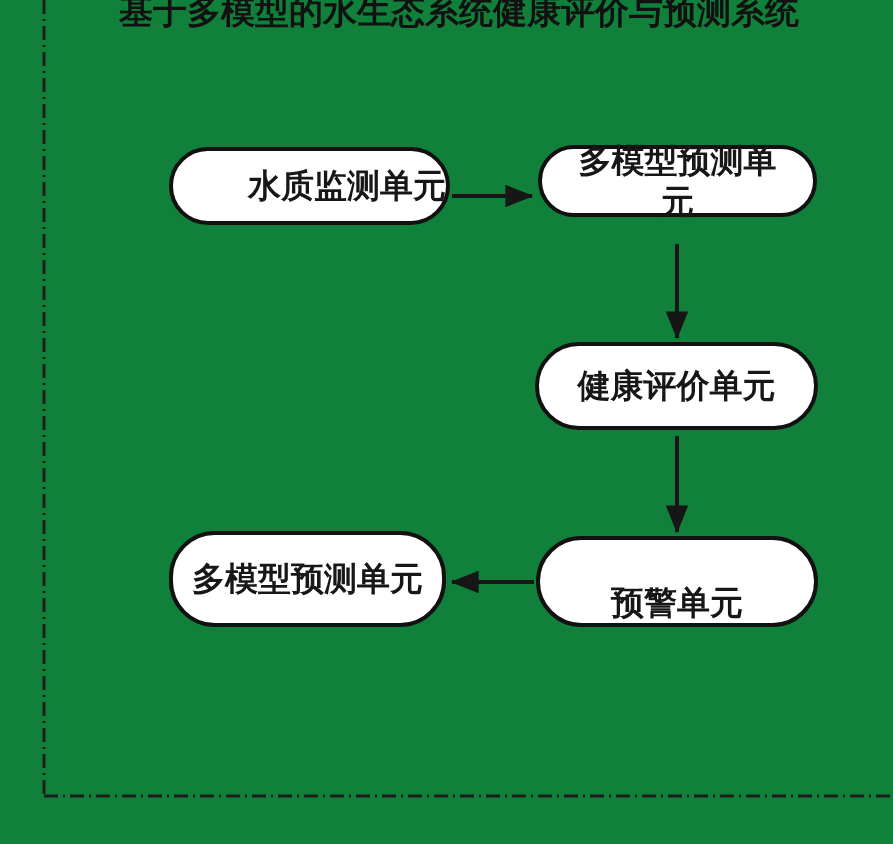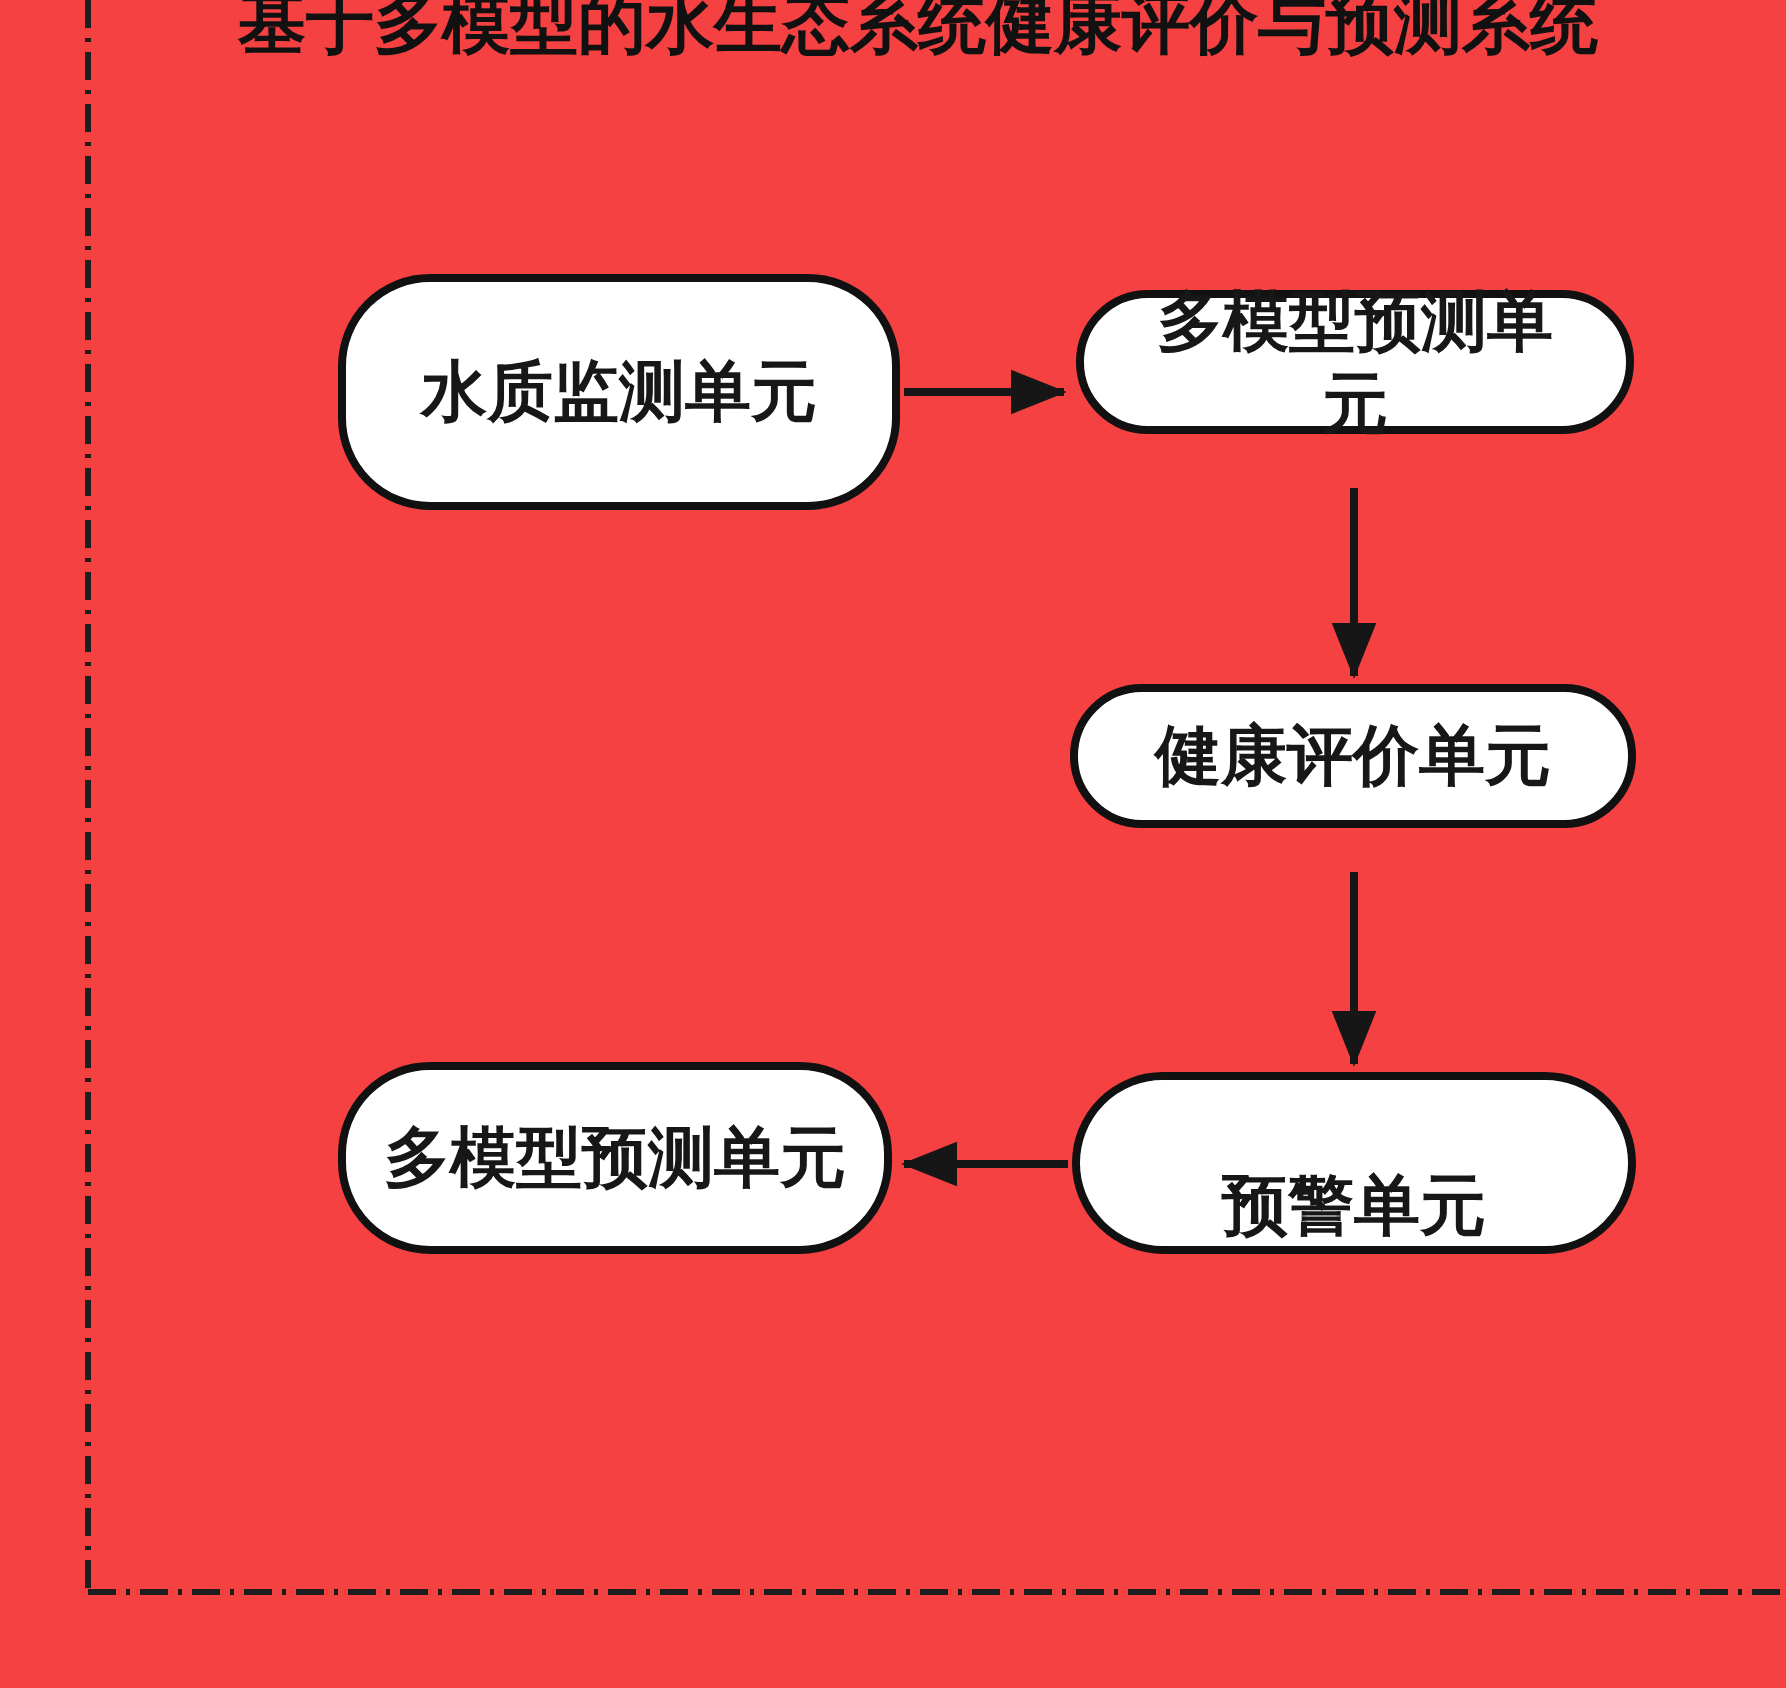--- a/index.html
+++ b/index.html
@@ -8,21 +8,21 @@
     background: #ffffff;
     width: 893px;
     height: 844px;
     overflow: hidden;
     font-family: "Liberation Sans", "DejaVu Sans", sans-serif;
   }
   #canvas {
     position: relative;
     width: 893px;
     height: 844px;
-    background: #ef4444;
+    background: #15803d;
     filter: blur(0.3px) contrast(1.05);
   }
   #frame-svg, #edges-svg {
     position: absolute;
     left: 0;
     top: 0;
     width: 893px;
     height: 844px;
     pointer-events: none;
   }
@@ -46,23 +46,23 @@
     background: #ffffff;
     display: flex;
     align-items: center;
     justify-content: center;
     text-align: center;
     font-size: 33px;
     font-weight: 600;
     color: #1c1c1c;
     line-height: 1.25;
   }
-  #node-water-quality    { left: 169px; top: 137px; width: 281px; height: 118px; }
+  #node-water-quality    { left: 169px; top: 147px; width: 281px; height: 78px; justify-content: flex-end; }
   #node-multi-model      { left: 538px; top: 145px; width: 279px; height: 72px; padding: 0 28px; }
-  #node-health-eval      { left: 535px; top: 342px; width: 283px; height: 72px; }
+  #node-health-eval      { left: 535px; top: 342px; width: 283px; height: 88px; }
   #node-early-warning    { left: 536px; top: 536px; width: 282px; height: 91px; align-items: flex-end; }
   #node-decision-support { left: 169px; top: 531px; width: 277px; height: 96px; }
   .edge { stroke: #1b1b1b; stroke-width: 4; }
   .frame-line { stroke: #222222; stroke-width: 3; stroke-dasharray: 14 5 2 5; }
 </style>
 </head>
 <body>
 
 <div id="canvas">
 

